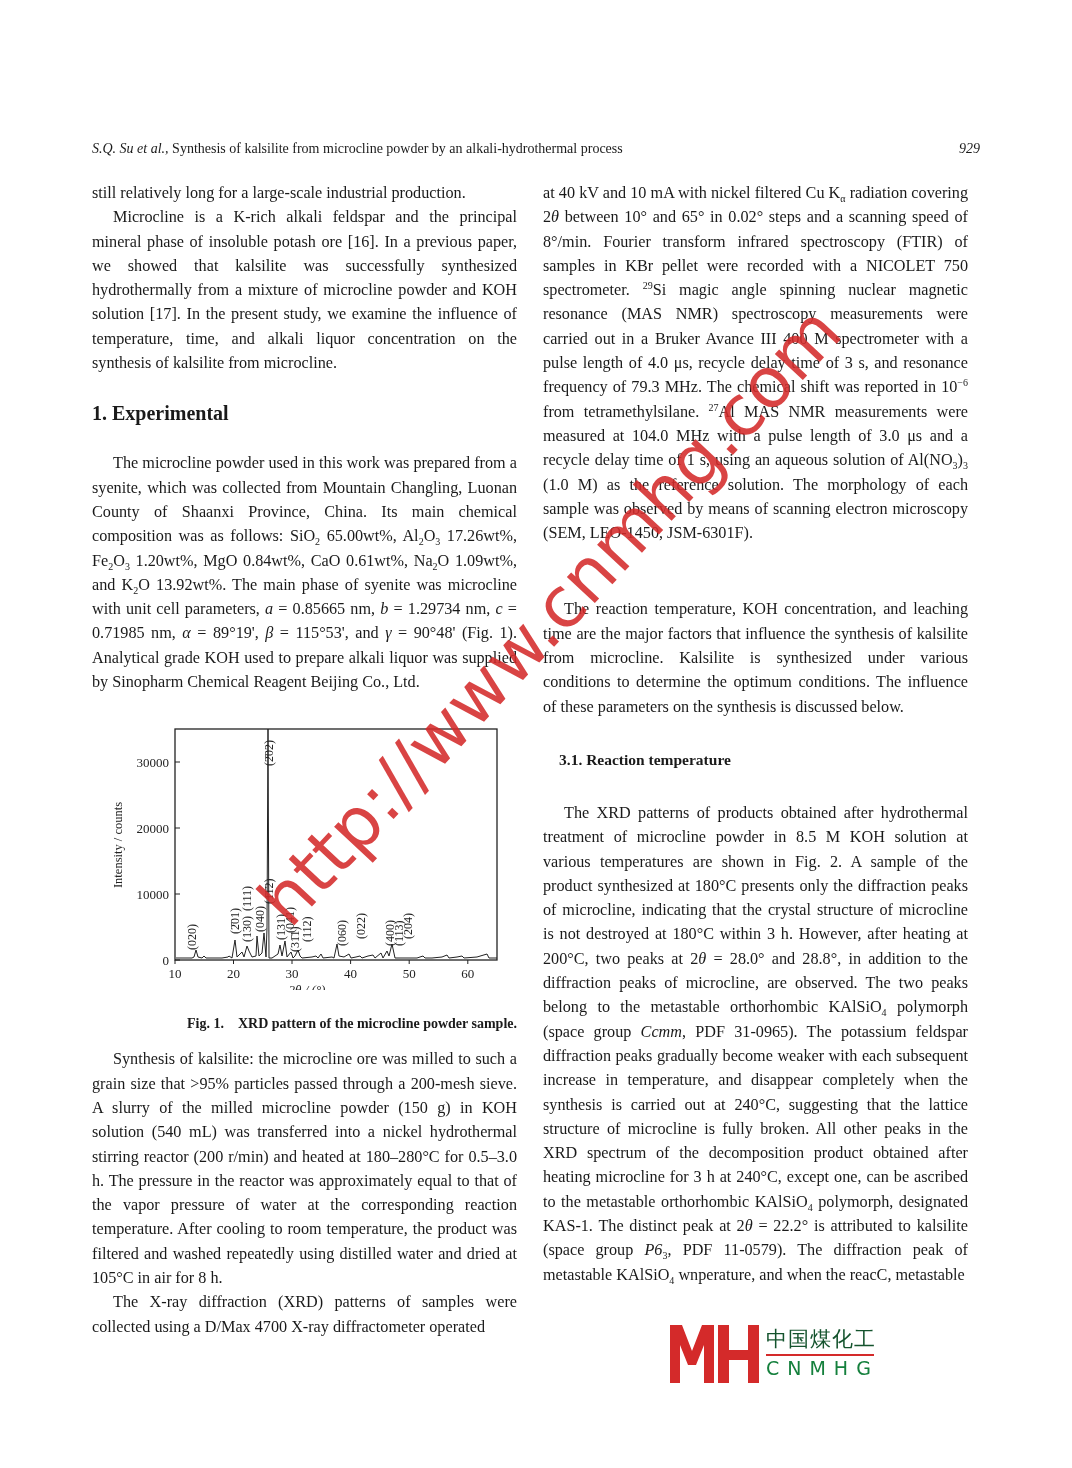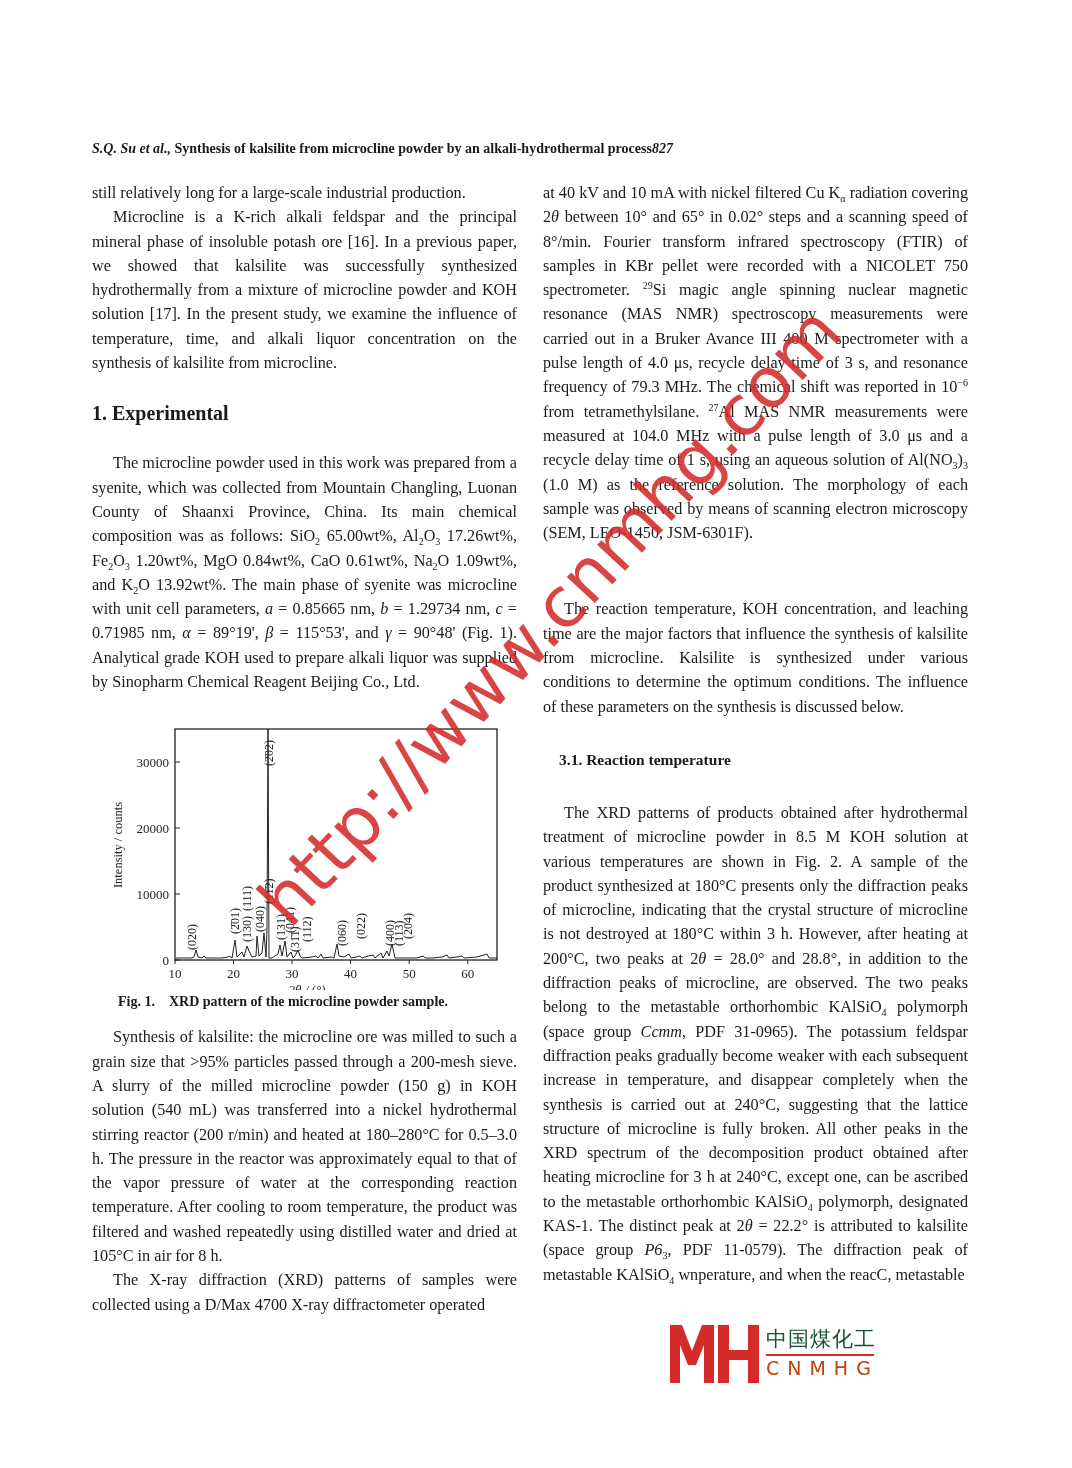--- a/index.html
+++ b/index.html
@@ -1,50 +1,50 @@
 <!DOCTYPE html>
 <html><head>
 <meta charset="utf-8">
 <style>
   html, body { margin: 0; padding: 0; background: #ffffff; }
   body { width: 1072px; height: 1468px; position: relative; overflow: hidden;
          font-family: "Liberation Serif", "DejaVu Serif", serif; color: #1a1a1a; }
   .running-head { position: absolute; top: 141px; left: 92px; width: 888px; height: 20px;
-                  font-size: 14px; font-weight: bold; display: flex; justify-content: flex-start; }
+                  font-size: 14px; font-weight: normal; display: flex; justify-content: space-between; }
   .running-head .authors { font-style: italic; }
   .running-head .pageno { font-style: italic; }
   .col { position: absolute; top: 181px; width: 425px; font-size: 16.2px; line-height: 24.3px;
          text-align: justify; }
   .col-left { left: 92px; }
   .col-right { left: 543px; }
   p { margin: 0; }
   p.indent { text-indent: 21px; }
   h2 { font-size: 20px; font-weight: bold; margin: 0; line-height: 24px; }
   h3 { font-size: 15.5px; font-weight: bold; margin: 16px; line-height: 24px; }
   sub, sup { font-size: 10px; line-height: 0; }
   .figure { position: relative; width: 425px; height: 270px; margin-top: 26px; }
-  .caption { font-size: 14px; font-weight: bold; text-align: left; padding-left: 26px; margin-top: 2px; line-height: 20px; }
+  .caption { font-size: 14px; font-weight: bold; text-align: right; padding-left: 26px; margin-top: 24px; line-height: 20px; }
   .caption .fignum { margin-right: 14px; }
   .spacer-sm { height: 13px; }
   .spacer-md { height: 26px; }
   .watermark { position: absolute; left: 0; top: 0; width: 1072px; height: 1468px; pointer-events: none; }
   .logo { position: absolute; left: 668px; top: 1323px; width: 210px; height: 65px; background: #fff; }
   .logo .cn { position: absolute; left: 98px; top: 2px; font-family: "DejaVu Sans", sans-serif; font-size: 21px; color: #14532d; letter-spacing: 1px; }
-  .logo .en { position: absolute; left: 98px; top: 34px; font-family: "DejaVu Sans", sans-serif; font-size: 19px; color: #c2410c; letter-spacing: 8px; }
+  .logo .en { position: absolute; left: 98px; top: 34px; font-family: "DejaVu Sans", sans-serif; font-size: 19px; color: #15803d; letter-spacing: 8px; }
   .logo .rule { position: absolute; left: 98px; top: 31px; width: 108px; height: 2px; background: #d42a2a; }
 </style>
 </head>
 <body>
 
 <div class="running-head">
   <div>
     <span class="authors">S.Q. Su et al.,</span>
     <span> <span>Synthesis of kalsilite from microcline powder by an alkali-hydrothermal process</span></span>
   </div>
-  <span class="pageno">827</span>
+  <span class="pageno">929</span>
 </div>
 
 <div class="col col-left">
   <p>still relatively long for a large-scale industrial production.</p>
   <p class="indent">Microcline is a K-rich alkali feldspar and the principal mineral phase of insoluble potash ore [16]. In a previous paper, we showed that kalsilite was successfully synthesized hydrothermally from a mixture of microcline powder and KOH solution [17]. In the present study, we examine the influence of temperature, time, and alkali liquor concentration on the synthesis of kalsilite from microcline.</p>
   <div class="spacer-md"></div>
   <h2>1. Experimental</h2>
   <div class="spacer-md"></div>
   <p class="indent"><span>The microcline powder used in this work was prepared from a syenite, which was collected from Mountain Changling, Luonan County of Shaanxi Province, China. Its main chemical composition was as follows: SiO</span><sub>2</sub><span> 65.00wt%, Al</span><sub>2</sub><span>O</span><sub>3</sub><span> 17.26wt%, Fe</span><sub>2</sub><span>O</span><sub>3</sub><span> 1.20wt%, MgO 0.84wt%, CaO 0.61wt%, Na</span><sub>2</sub><span>O 1.09wt%, and K</span><sub>2</sub><span>O 13.92wt%. The main phase of syenite was microcline with unit cell parameters, </span><i>a</i><span> = 0.85665 nm, </span><i>b</i><span> = 1.29734 nm, </span><i>c</i><span> = 0.71985 nm, </span><i>α</i><span> = 89°19', </span><i>β</i><span> = 115°53', and </span><i>γ</i><span> = 90°48' (Fig. 1). Analytical grade KOH used to prepare alkali liquor was supplied by Sinopharm Chemical Reagent Beijing Co., Ltd.</span></p>
 

